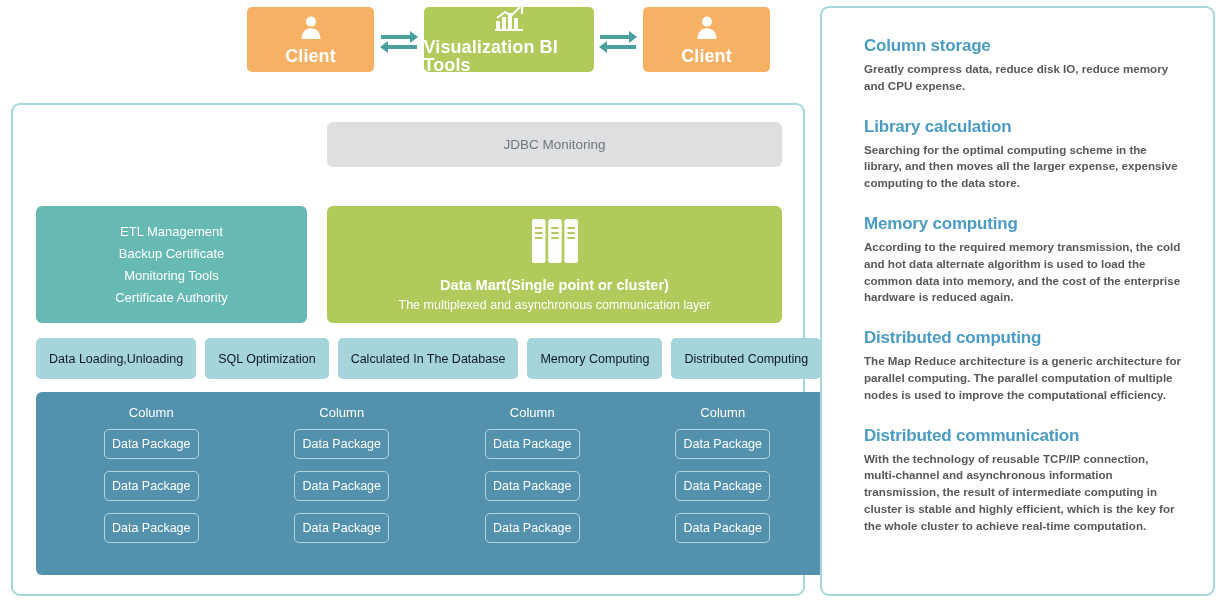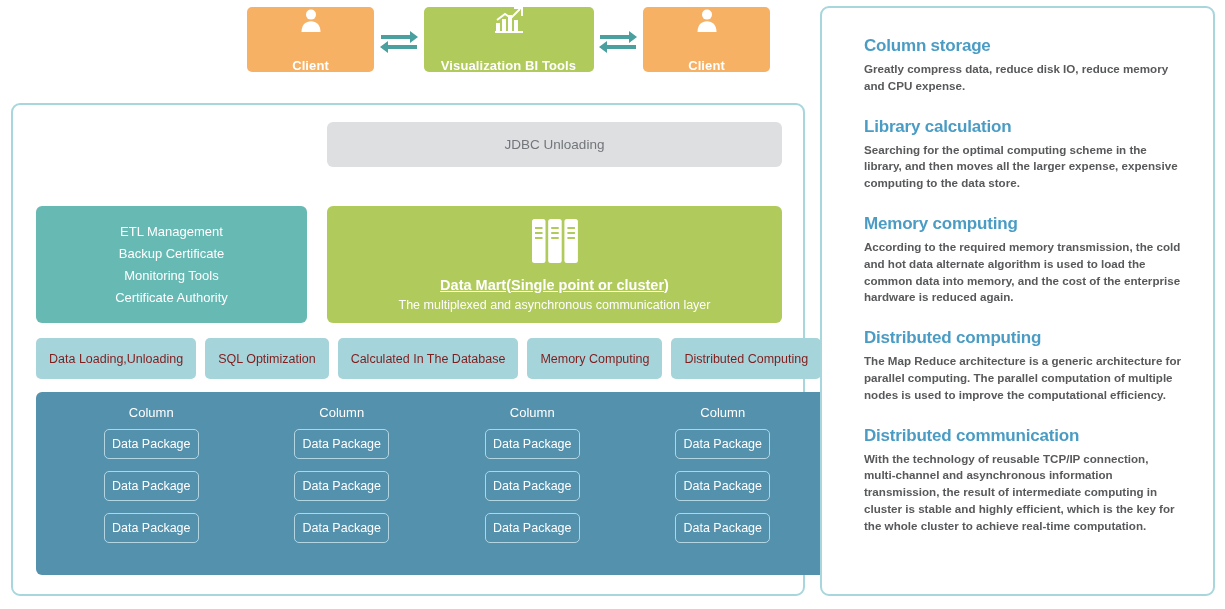--- a/index.html
+++ b/index.html
@@ -22,24 +22,24 @@
     display: flex;
     align-items: center;
     justify-content: space-between;
   }
   .top-box {
     height: 65px;
     border-radius: 5px;
     display: flex;
     flex-direction: column;
     align-items: center;
-    justify-content: space-between;
+    justify-content: center;
     color: #ffffff;
     font-weight: bold;
-    font-size: 13px;
+    font-size: 18px;
     line-height: 1;
   }
   .top-box.client { width: 127px; background: #f7b164; }
   .top-box.bi     { width: 170px; background: #b0ca5b; }
   .top-box .glyph {
     margin-bottom: 4px;
     display: block;
     line-height: 1;
   }
   .top-box .label { letter-spacing: .1px; }
@@ -107,36 +107,36 @@
     background: #b0ca5b;
     border-radius: 6px;
     display: flex;
     flex-direction: column;
     align-items: center;
     justify-content: center;
     color: #ffffff;
   }
   #datamart-box .dm-icon { margin-bottom: 9px; }
   #datamart-box .dm-title {
-    font-size: 14.5px; font-weight: bold; margin-bottom: 5px; text-decoration: underline;
+    font-size: 14.5px; font-weight: bold; margin-bottom: 5px;
   }
   #datamart-box .dm-sub { font-size: 12.5px; }
 
   
   #chip-row {
     position: absolute;
     left: 23px; top: 233px;
     width: 749px; height: 41px;
     display: flex;
     gap: 9px;
   }
   .chip {
     background: #a6d4db;
     border-radius: 5px;
-    color: #7f1d1d;
+    color: #0f172a;
     font-size: 12.5px;
     display: flex;
     align-items: center;
     justify-content: center;
     padding: 0 13px;
     white-space: nowrap;
   }
 
   
   #colstore-panel {
@@ -272,21 +272,21 @@
       </svg>
     </span>
     <span class="label">Client</span>
   </div>
 
 </div>
 
 <div id="arch-panel">
 
   <div id="jdbc-bar">
-    <span>JDBC Unloading</span>
+    <span>JDBC Monitoring</span>
   </div>
 
   <div class="vert-arrow" id="vert-arrow-left">
     <svg width="30" height="36" viewBox="0 0 30 36">
       <path d="M10 36 V7 L5 11 L10 1 L15 11 L10 7 Z" fill="#4a9f9f"></path>
       <path d="M21 0 V29 L16 25 L21 35 L26 25 L21 29 Z" fill="#4a9f9f"></path>
     </svg>
   </div>
   <div class="vert-arrow" id="vert-arrow-right">
     <svg width="30" height="36" viewBox="0 0 30 36">

